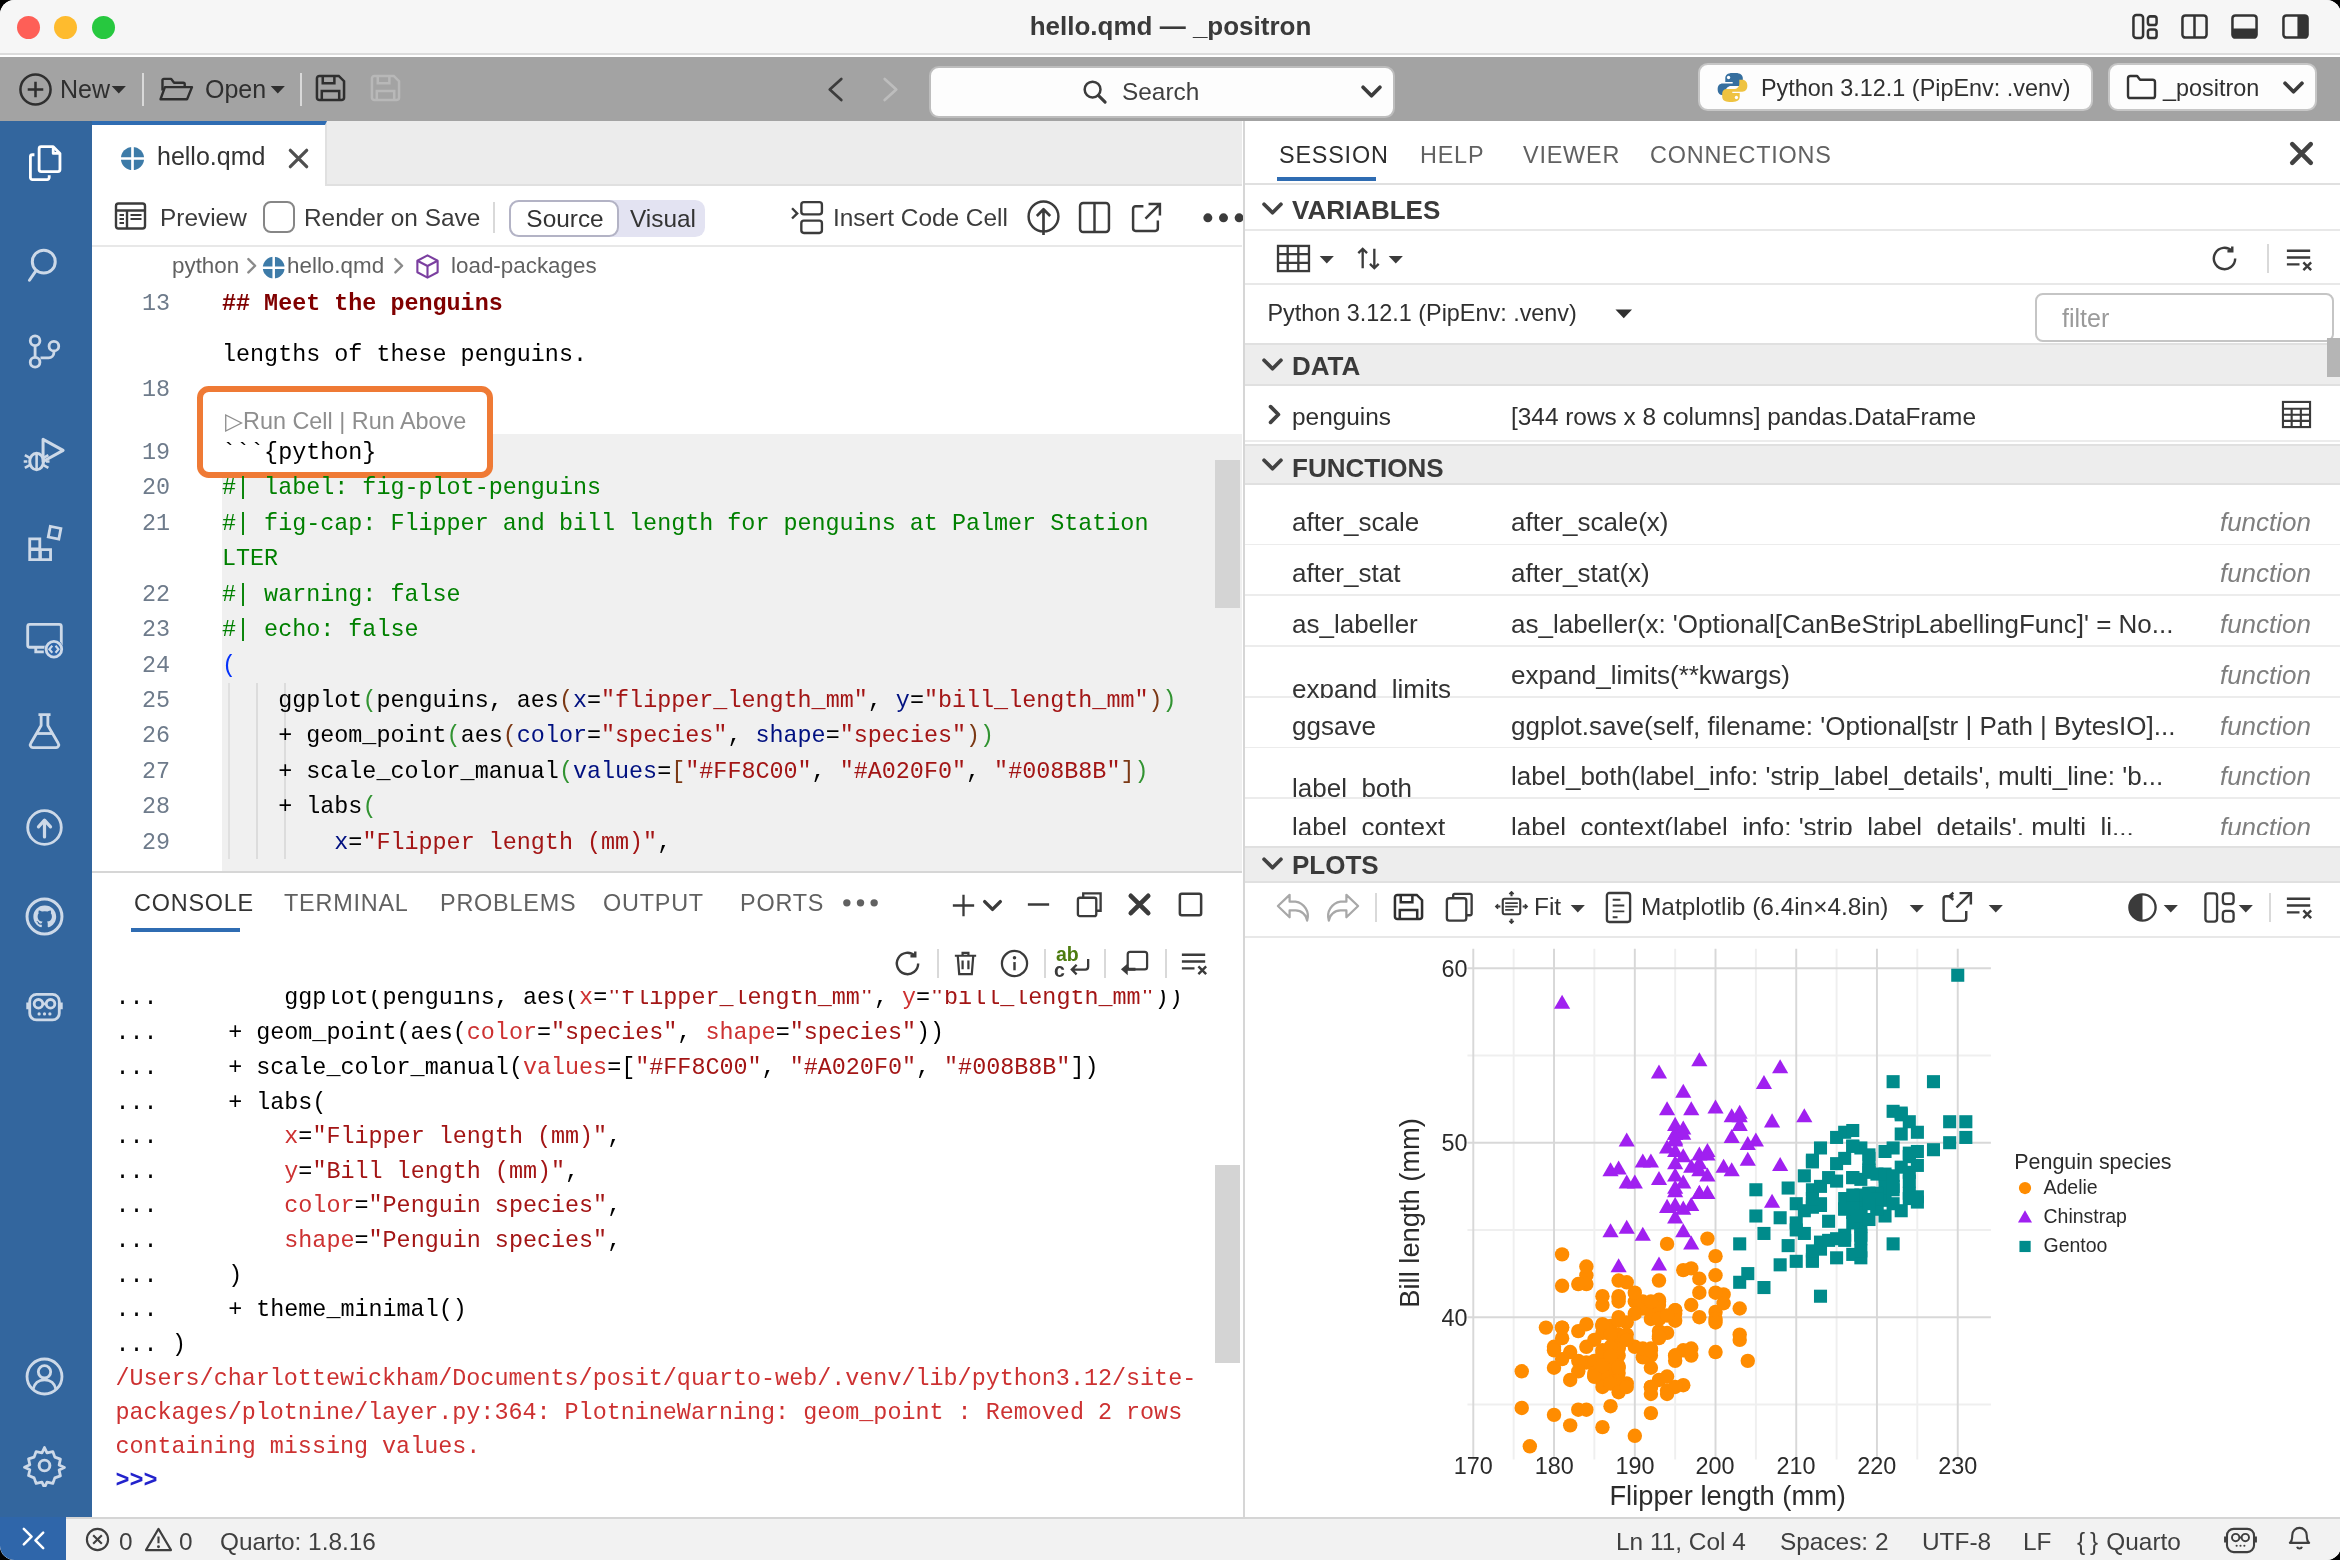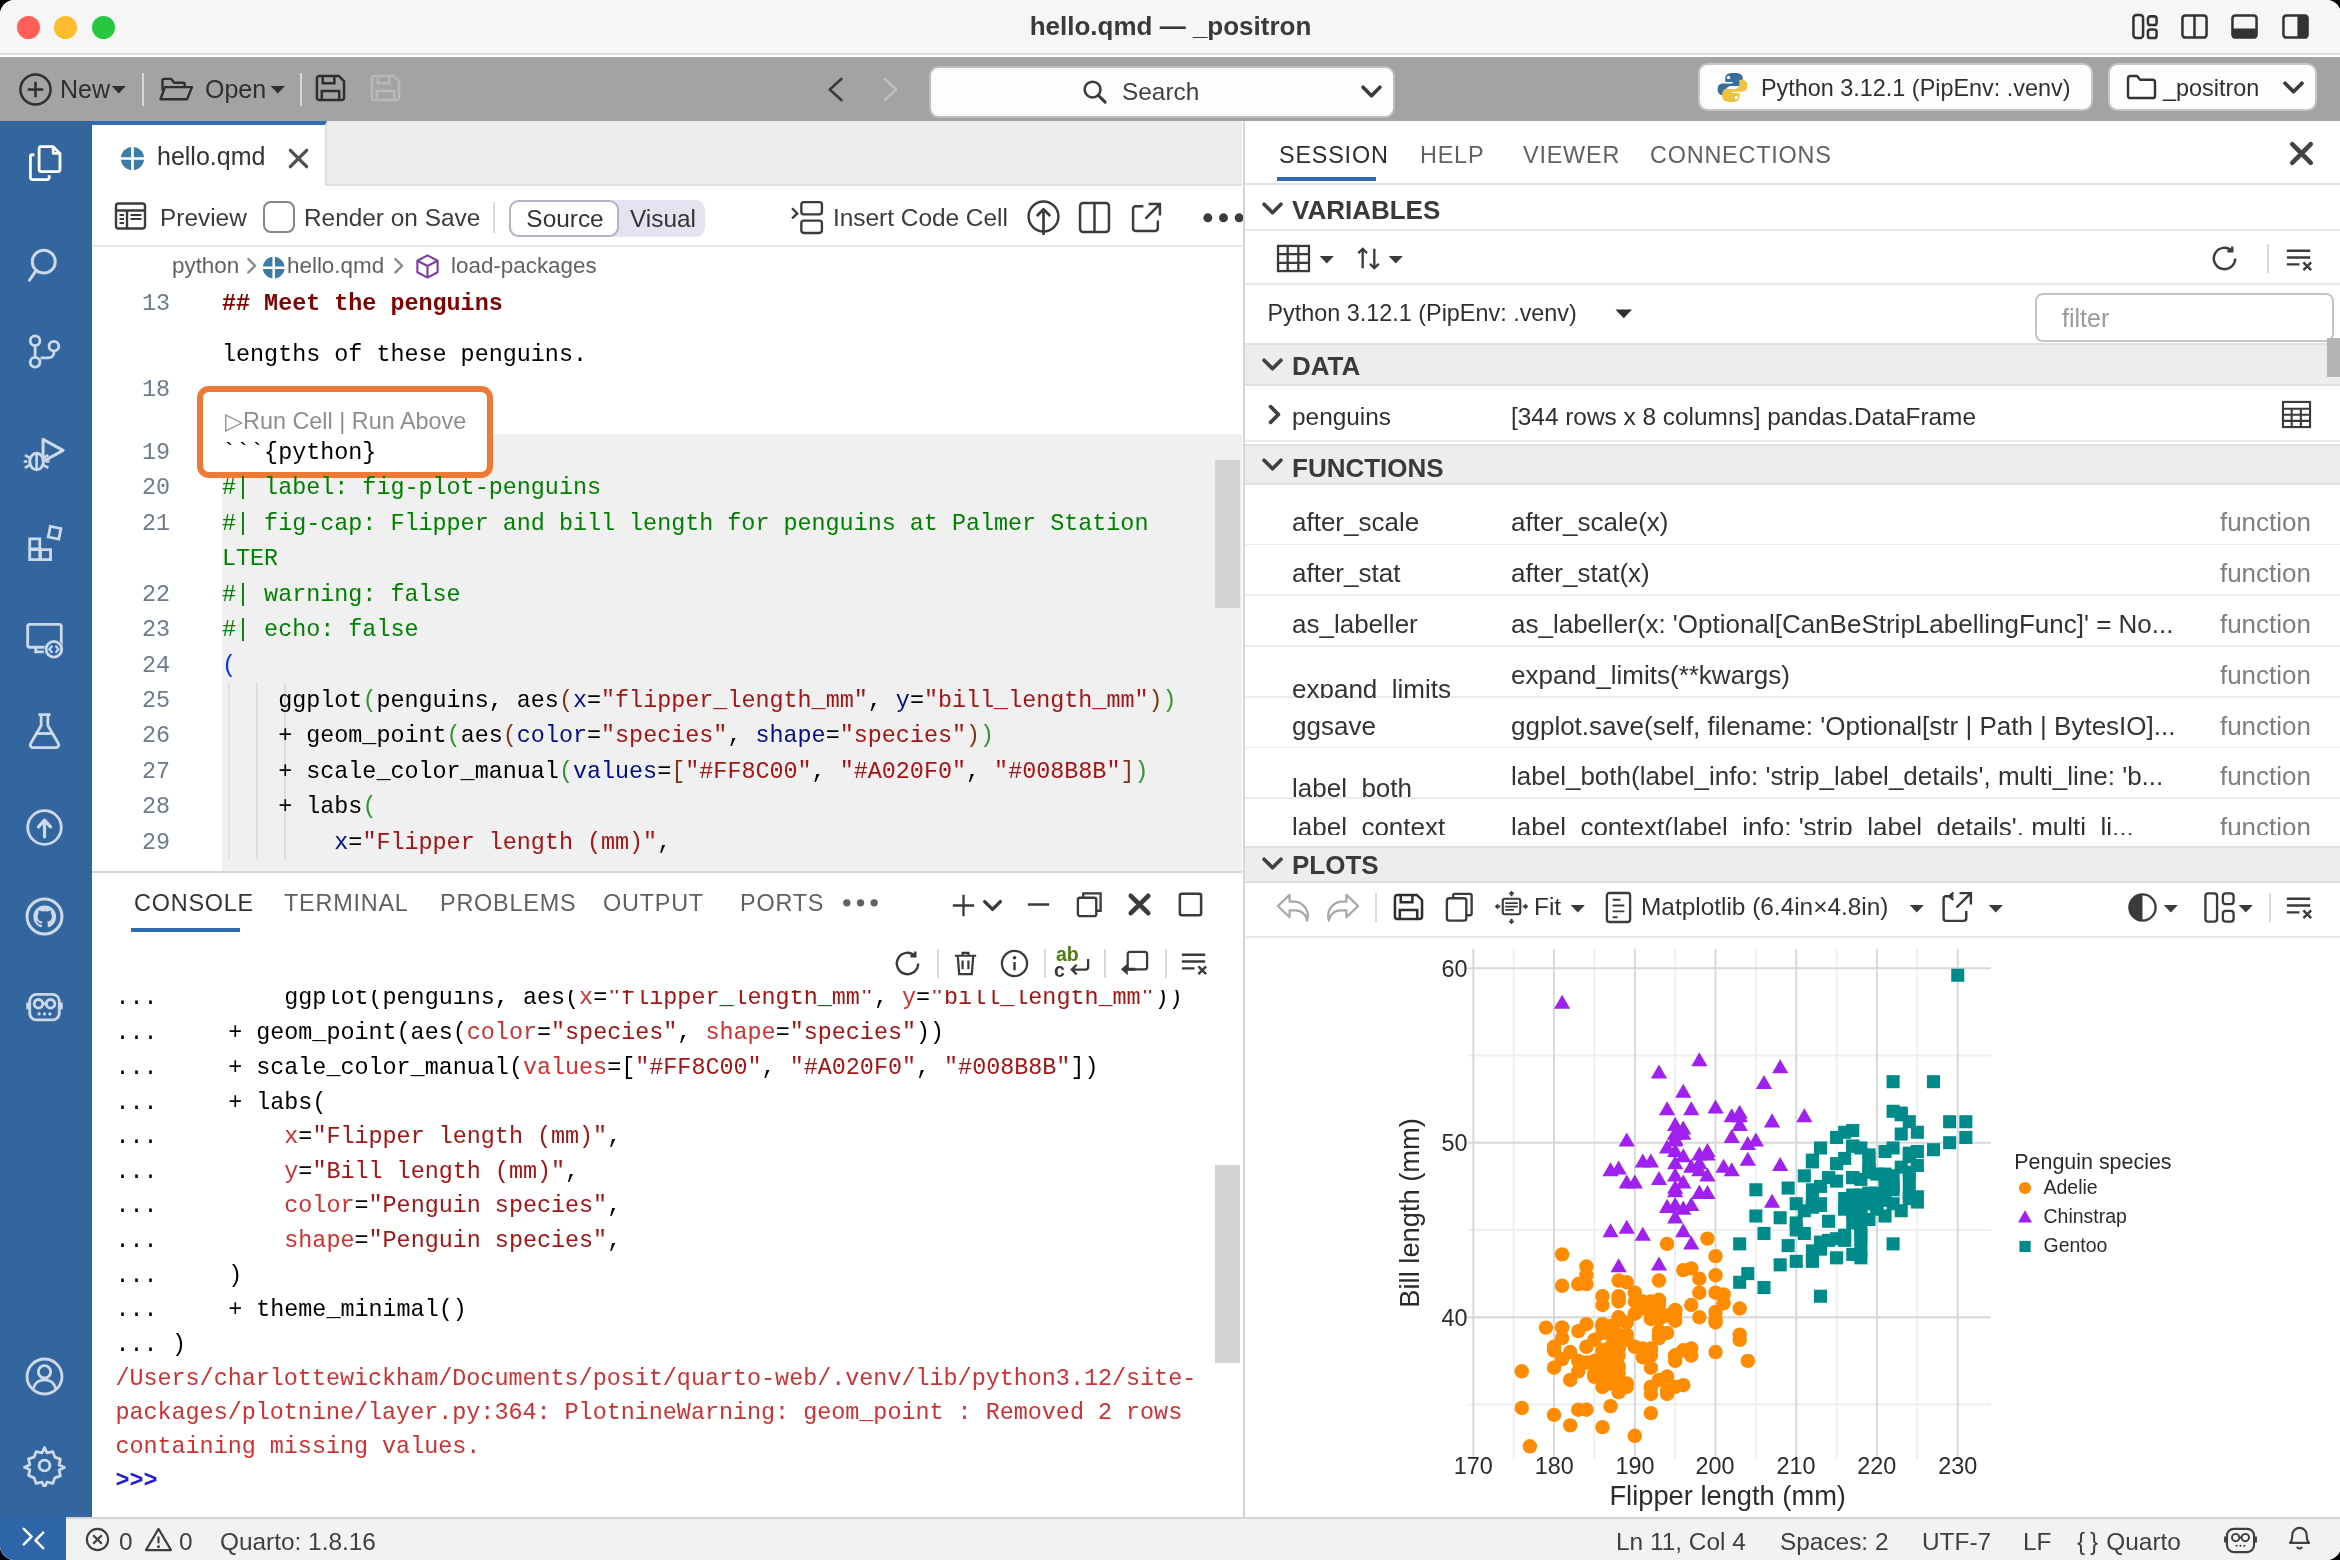--- a/index.html
+++ b/index.html
@@ -52,21 +52,21 @@
   
   #rpanel { position:absolute; left:1243px; top:121px; width:1097px; height:1397px; background:#fff;
             border-left:2px solid #d6d6d6; }
   .sechead { position:absolute; left:0; width:1097px; background:#ededed;
              border-top:2px solid #e0e0e0; border-bottom:2px solid #e0e0e0;
              font-size:25px; font-weight:bold; color:#3a3a3a; }
   .rrow { position:absolute; left:0; width:1097px; border-bottom:2px solid #ececec; background:#fff;
           font-size:26px; color:#333; }
   .rname { position:absolute; left:47px; top:0; }
   .rval { position:absolute; left:266px; top:0; white-space:nowrap; overflow:hidden; }
-  .rtype { position:absolute; right:31px; top:0; color:#7f7f7f; }
+  .rtype { position:absolute; right:31px; top:0; color:#7f7f7f;font-style:italic; }
 </style>
 </head>
 <body>
 <div id="win">
 
   <div id="titlebar">
     <div id="title">hello.qmd — _positron</div>
     <div class="tl" style="left:16.6px; background:#fe5f57;"></div>
     <div class="tl" style="left:54px; background:#febb2e;"></div>
     <div class="tl" style="left:92px; background:#27c83f;"></div>
@@ -957,21 +957,21 @@
     <div class="abs" style="left:119px;top:1528px;font-size:24.4px;color:#3f3f3f;font-weight:400;white-space:nowrap;">0</div>
     <svg class="abs" style="left:144px;top:1526px" width="29" height="27" viewBox="0 0 30 28">
       <path d="M15 3 28 25H2z" fill="none" stroke="#3f3f3f" stroke-width="2.2" stroke-linejoin="round"></path>
       <path d="M15 11v7" stroke="#3f3f3f" stroke-width="2.2"></path>
       <circle cx="15" cy="21.5" r="1.5" fill="#3f3f3f"></circle>
     </svg>
     <div class="abs" style="left:179px;top:1528px;font-size:24.4px;color:#3f3f3f;font-weight:400;white-space:nowrap;">0</div>
     <div class="abs" style="left:220px;top:1528px;font-size:24.4px;color:#3f3f3f;font-weight:400;white-space:nowrap;">Quarto: 1.8.16</div>
     <div class="abs" style="left:1616px;top:1528px;font-size:24.4px;color:#3f3f3f;font-weight:400;white-space:nowrap;">Ln 11, Col 4</div>
     <div class="abs" style="left:1780px;top:1528px;font-size:24.4px;color:#3f3f3f;font-weight:400;white-space:nowrap;">Spaces: 2</div>
-    <div class="abs" style="left:1922px;top:1528px;font-size:24.4px;color:#3f3f3f;font-weight:400;white-space:nowrap;">UTF-7</div>
+    <div class="abs" style="left:1922px;top:1528px;font-size:24.4px;color:#3f3f3f;font-weight:400;white-space:nowrap;">UTF-8</div>
     <div class="abs" style="left:2023px;top:1528px;font-size:24.4px;color:#3f3f3f;font-weight:400;white-space:nowrap;">LF</div>
     <div class="abs" style="left:2077px;top:1528px;font-size:24.4px;color:#3f3f3f;font-weight:400;white-space:nowrap;">{ } Quarto</div>
     <svg class="abs" style="left:2224px;top:1525px" width="33" height="29" viewBox="0 0 34 30">
       <rect x="3" y="4" width="28" height="24" rx="7" fill="none" stroke="#3f3f3f" stroke-width="2.2"></rect>
       <circle cx="12" cy="13" r="3.8" fill="none" stroke="#3f3f3f" stroke-width="2"></circle>
       <circle cx="22" cy="13" r="3.8" fill="none" stroke="#3f3f3f" stroke-width="2"></circle>
       <path d="M15.8 13h2.4M1 12v6M33 12v6" stroke="#3f3f3f" stroke-width="2"></path>
       <circle cx="13" cy="21.5" r="1.1" fill="#3f3f3f"></circle>
       <circle cx="17" cy="21.5" r="1.1" fill="#3f3f3f"></circle>
       <circle cx="21" cy="21.5" r="1.1" fill="#3f3f3f"></circle>

